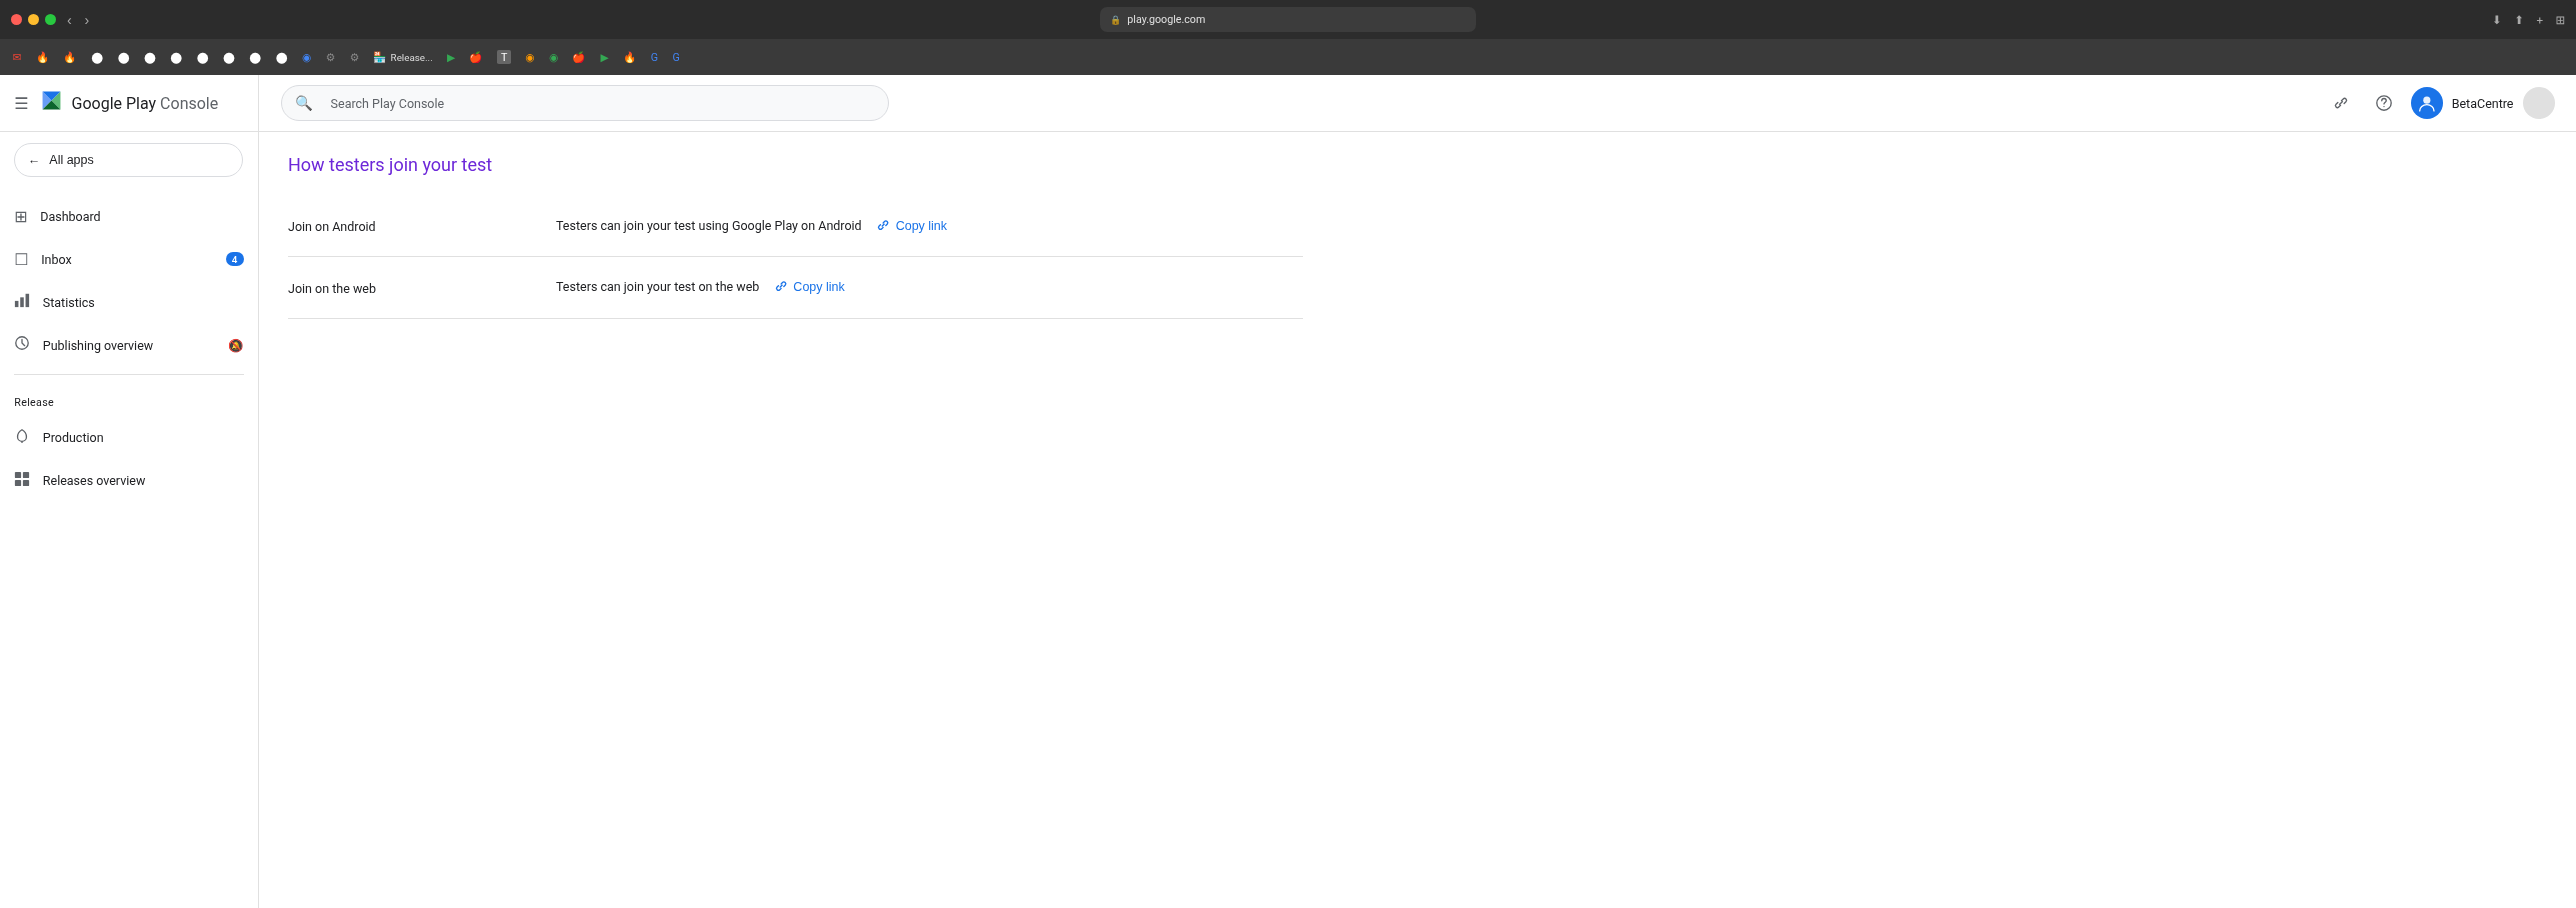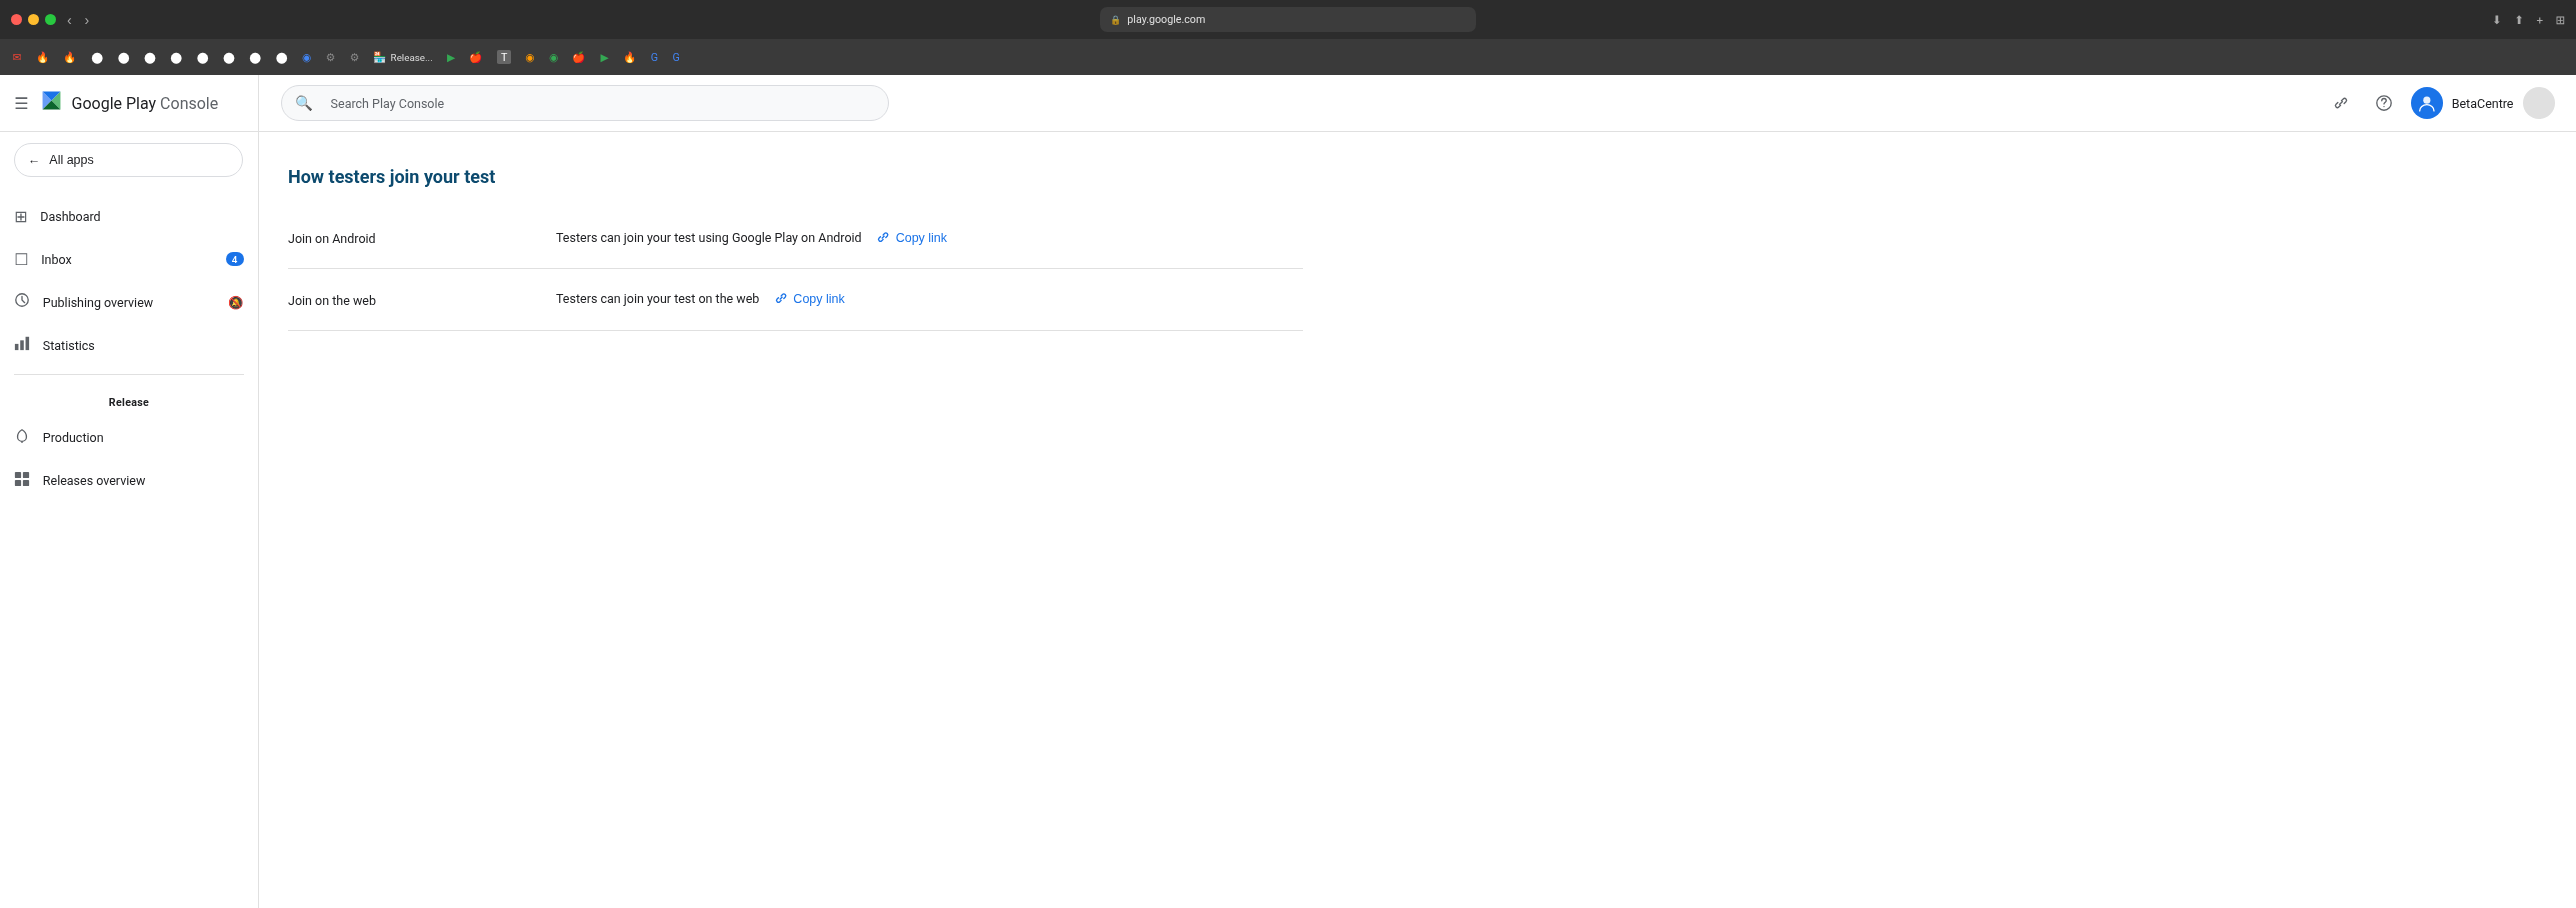--- a/index.html
+++ b/index.html
@@ -137,24 +137,23 @@
       border-radius: 9px;
       padding: 1.8px 6.3px;
       font-size: 9.8px;
       font-weight: 500;
     }
     .nav-extra-icon { font-size: 12.5px; color: #5f6368; }
 
     .sidebar-section-title {
       padding: 14.3px 14.3px 7.2px;
       font-size: 10.7px;
-      font-weight: 700;
+      font-weight: 400;
       color: #202124;
       letter-spacing: 0.3px;
-      text-align: center;
     }
     .sidebar-divider {
       height: 0.9px;
       background: #e0e0e0;
       margin: 7.2px 14.3px;
     }
 
     
     .main-content {
       flex: 1;
@@ -237,24 +236,23 @@
       border-radius: 3.6px;
       padding: 9px 21.5px;
       font-size: 12.5px;
       font-weight: 500;
       cursor: pointer;
       letter-spacing: 0.3px;
     }
 
     .section-title {
       font-size: 18px;
-      font-weight: 700;
-      color: #0c4a6e;
+      font-weight: 400;
+      color: #6d28d9;
       margin-bottom: 21.5px;
-      margin-top: 12px;
     }
     .join-row { display: grid; grid-template-columns: 268px 1fr; gap: 0; padding: 21.5px 0; border-bottom: 0.9px solid #e0e0e0; }
     .join-label { font-size: 12.5px; color: #202124; padding-top: 1.8px; }
     .join-details { display: flex; flex-direction: row; gap: 14.3px; }
     .join-description { font-size: 12.5px; color: #202124; }
     .copy-link-btn {
       display: flex;
       align-items: center;
       gap: 5.4px;
       color: #1a73e8;
@@ -409,36 +407,36 @@
         <span class="nav-label">Dashboard</span>
       </div>
       <div class="nav-item">
         <span class="nav-icon">☐</span>
         <span class="nav-label">Inbox</span>
         <span class="nav-badge">4</span>
       </div>
       <div class="nav-item">
         <span class="nav-icon">
           <svg width="16" height="16" viewBox="0 0 18 18" fill="none">
+            <rect x="1" y="10" width="4" height="7" fill="#5f6368"></rect>
+            <rect x="7" y="6" width="4" height="11" fill="#5f6368"></rect>
+            <rect x="13" y="2" width="4" height="15" fill="#5f6368"></rect>
+          </svg>
+        </span>
+        <span class="nav-label">Statistics</span>
+      </div>
+      <div class="nav-item">
+        <span class="nav-icon">
+          <svg width="16" height="16" viewBox="0 0 18 18" fill="none">
             <circle cx="9" cy="9" r="7" stroke="#5f6368" stroke-width="1.5" fill="none"></circle>
             <path d="M9 5 L9 9 L12 12" stroke="#5f6368" stroke-width="1.5" stroke-linecap="round"></path>
           </svg>
         </span>
         <span class="nav-label">Publishing overview</span>
         <span class="nav-extra-icon">🔕</span>
-      </div>
-      <div class="nav-item">
-        <span class="nav-icon">
-          <svg width="16" height="16" viewBox="0 0 18 18" fill="none">
-            <rect x="1" y="10" width="4" height="7" fill="#5f6368"></rect>
-            <rect x="7" y="6" width="4" height="11" fill="#5f6368"></rect>
-            <rect x="13" y="2" width="4" height="15" fill="#5f6368"></rect>
-          </svg>
-        </span>
-        <span class="nav-label">Statistics</span>
       </div>
 
       <div class="sidebar-divider"></div>
 
       <div class="sidebar-section-title">Release</div>
 
       <div class="nav-item">
         <span class="nav-icon">
           <svg width="16" height="16" viewBox="0 0 18 18" fill="none">
             <path d="M9 2 C9 2 14 5 14 10 C14 13 11.5 15 9 15 C6.5 15 4 13 4 10 C4 5 9 2 9 2Z" stroke="#5f6368" stroke-width="1.5" fill="none"></path>

